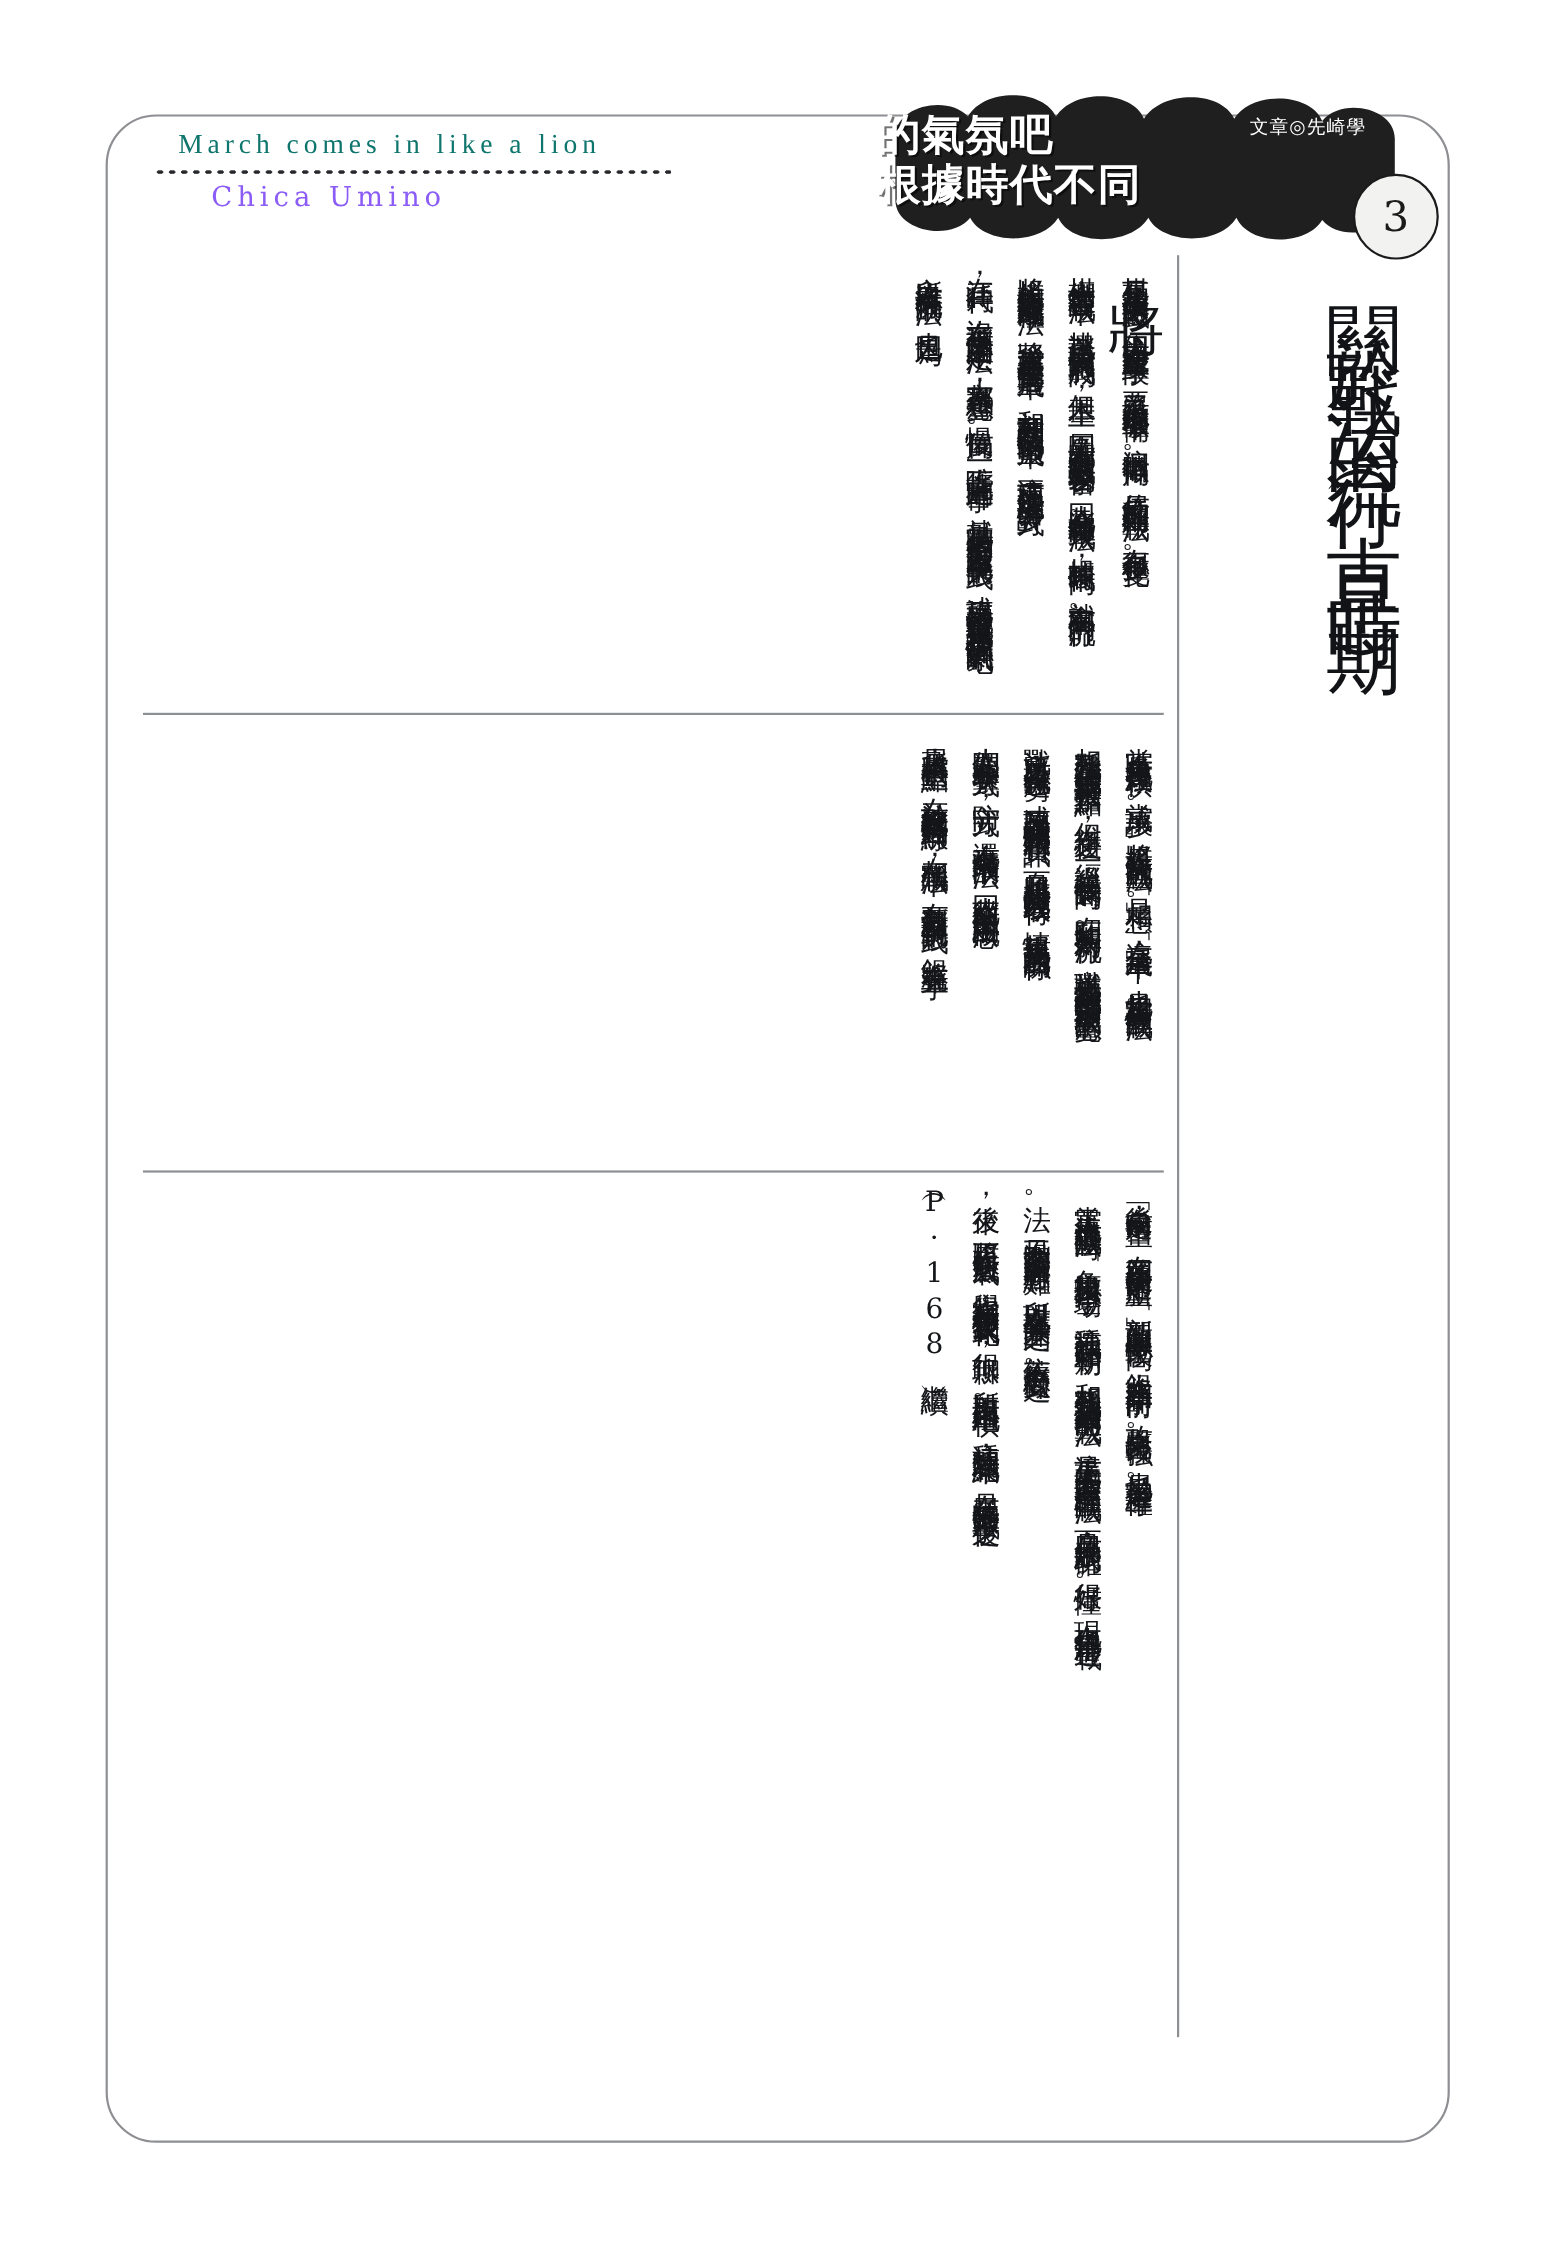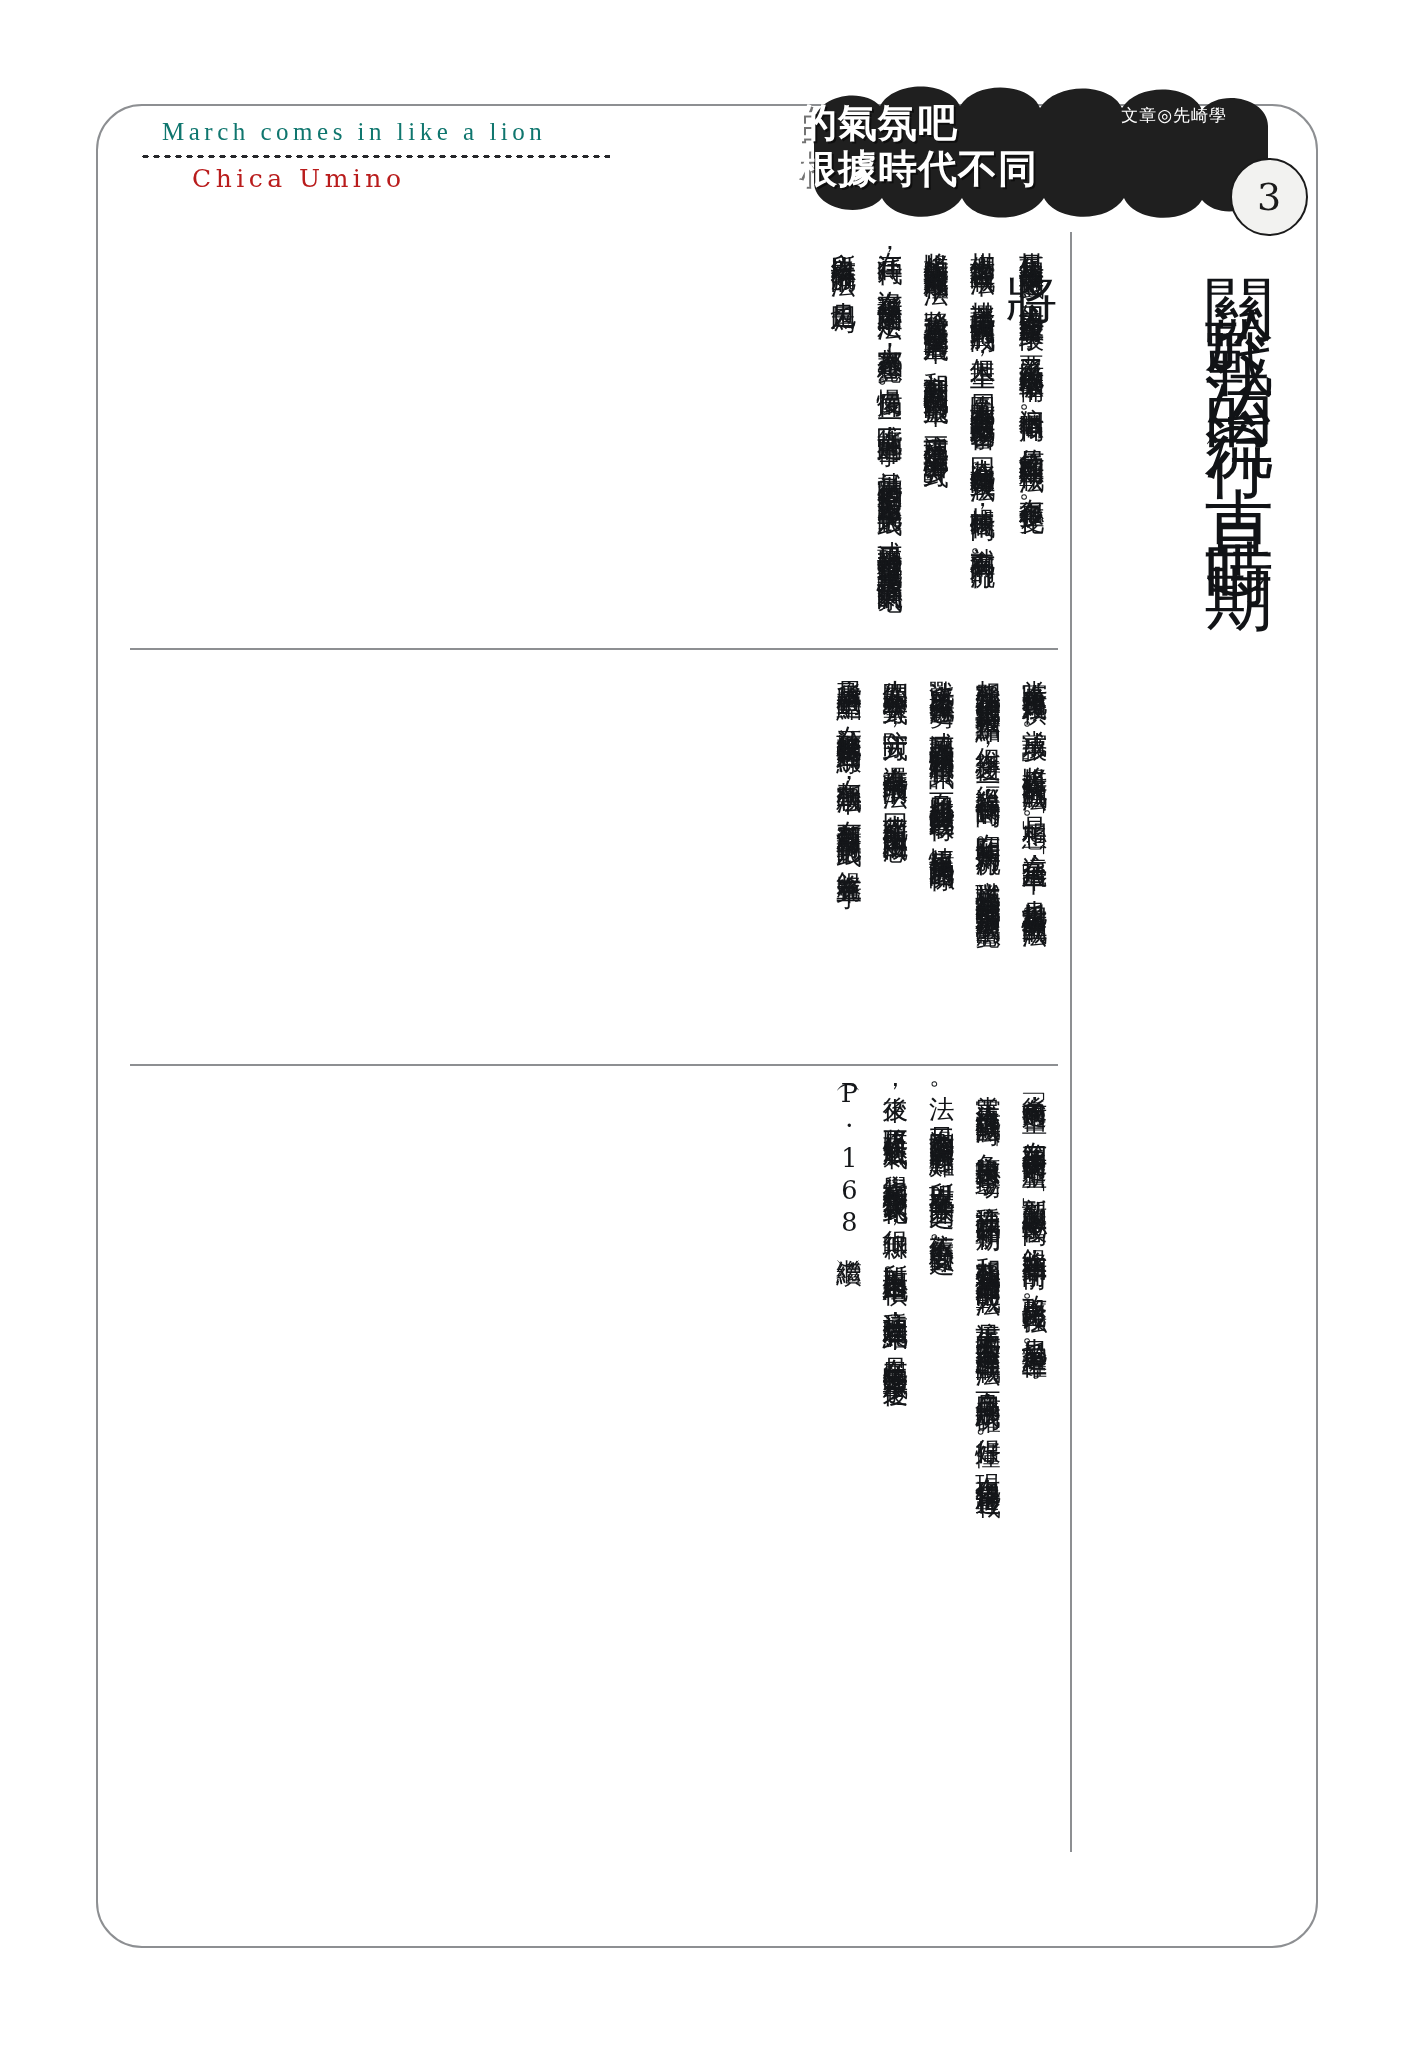--- a/index.html
+++ b/index.html
@@ -49,21 +49,21 @@
     height: 4px;
     background-image: radial-gradient(#26282b 42%, transparent 44%);
     background-size: 11px 5px;
     background-repeat: repeat-x;
     background-position: 0 0;
   }
   .eng-line-2 {
     font-family: "DejaVu Serif", "Liberation Serif", serif;
     font-size: 25px;
     letter-spacing: 4.5px;
-    color: #b91c1c;
+    color: #8b5cf6;
     white-space: nowrap;
     padding-left: 52px;
   }
 
   
   .banner-wrap {
     position: absolute;
     left: 744px;
     top: 78px;
     width: 570px;
@@ -79,21 +79,21 @@
     font-family: "DejaVu Sans", "Liberation Sans", sans-serif;
     font-weight: 700;
     font-size: 39px;
     line-height: 1.18;
     letter-spacing: 1px;
     text-shadow: 2px 2px 0 rgba(0,0,0,.55);
   }
   .banner-title div { white-space: nowrap; }
   .banner-byline {
     position: absolute;
-    right: 87px;
+    right: 72px;
     top: 26px;
     color: #ffffff;
     font-family: "DejaVu Sans", "Liberation Sans", sans-serif;
     font-size: 17px;
     letter-spacing: 1px;
     white-space: nowrap;
   }
   .page-num {
     position: absolute;
     right: 6px;

